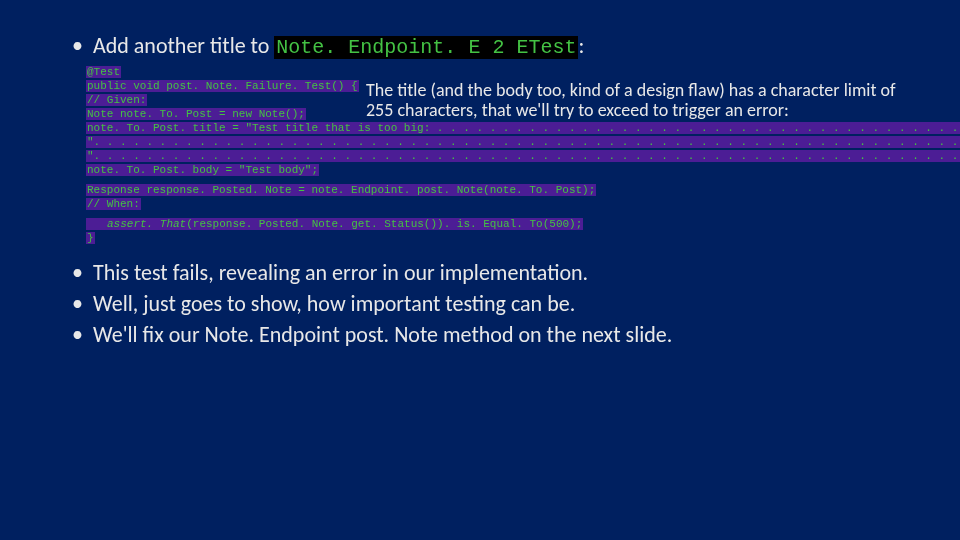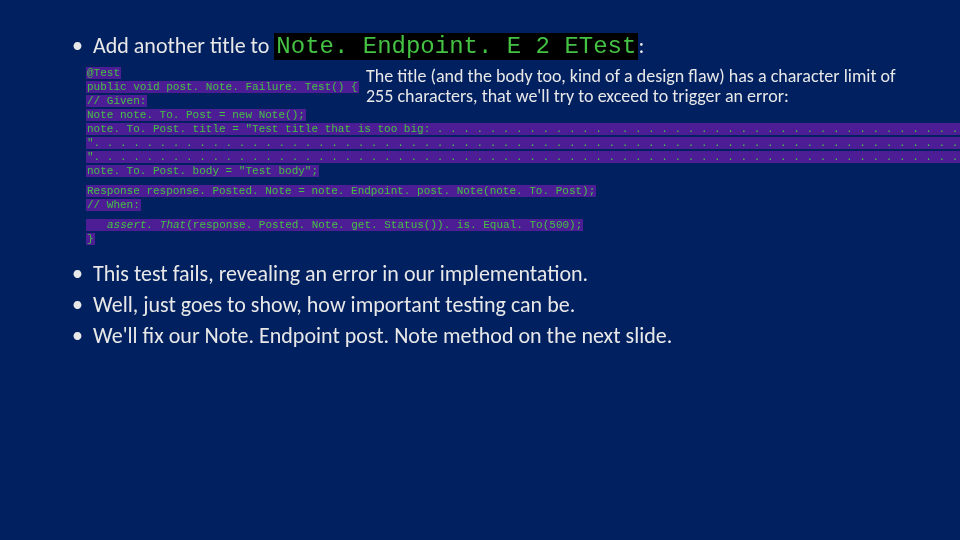--- a/index.html
+++ b/index.html
@@ -38,41 +38,41 @@
     line-height: 1;
   }
   .bullet .text {
     flex: 1;
   }
   .mono-inline {
     font-family: "Courier New", monospace;
     background: #000;
     color: #44c244;
     padding: 0 2px;
-    font-size: 24px;
+    font-size: 20px;
   }
   .code-area {
     margin: 6px 0 14px 14px;
     font-family: "Courier New", monospace;
     font-size: 11px;
     line-height: 14px;
     color: #44c244;
     position: relative;
     white-space: nowrap;
   }
   .code-line .hl {
     background: #4c1d95;
     padding: 0 1px;
   }
   .code-line {
     margin: 0;
   }
   .annotation {
     position: absolute;
-    top: 0;
+    top: 15px;
     left: 280px;
     width: 560px;
     color: #e8e8e8;
     font-family: Calibri, "Segoe UI", sans-serif;
     font-size: 18px;
     line-height: 20px;
     white-space: normal;
   }
   .gap {
     height: 6px;

